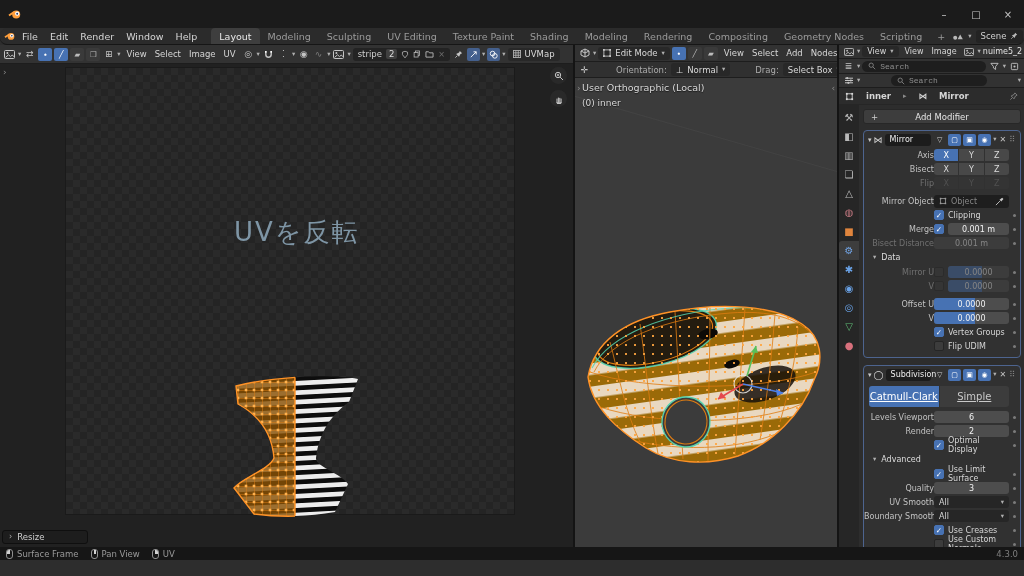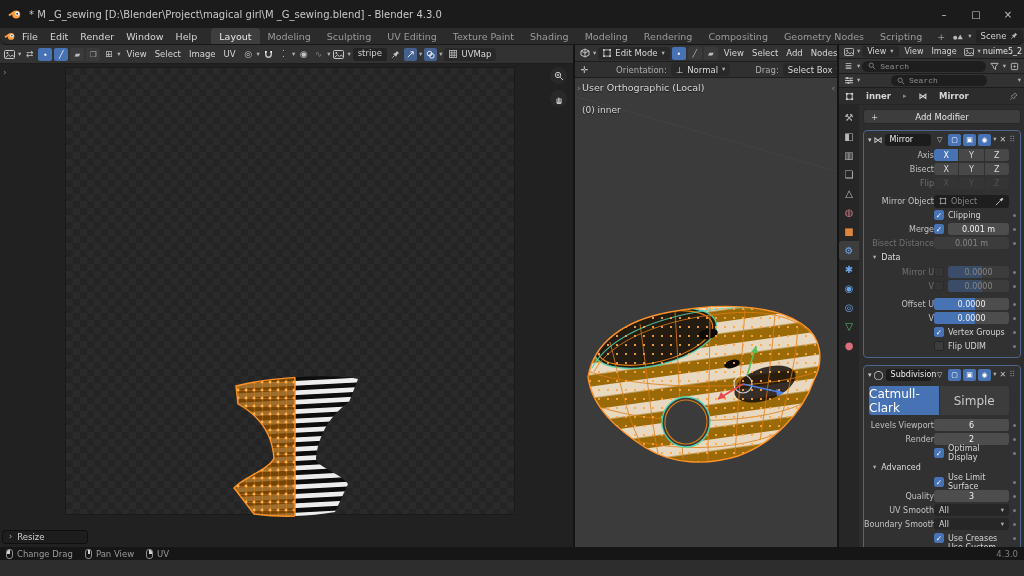--- a/index.html
+++ b/index.html
@@ -52,21 +52,21 @@
   .corner-arrow{position:absolute;color:#8a8a8a;font-size:9px;line-height:1;}
   .nav{position:absolute;right:6px;width:17px;height:17px;border-radius:50%;background:rgba(42,42,42,.92);display:flex;align-items:center;justify-content:center;}
   .resize-panel{position:absolute;left:2px;bottom:3px;width:86px;height:14px;background:#1d1d1d;border:1px solid #0f0f0f;border-radius:3px;display:flex;align-items:center;gap:5px;padding:0 6px;font-size:8.5px;color:#cfcfcf;}
 
   
   .vp-hdr1{height:17px;}
   .vp-hdr2{height:16px;background:#303030;}
   .vp-canvas{position:absolute;top:33px;left:0;right:0;bottom:0;background:#3b3b3b;overflow:hidden;}
   .vp-overlay{position:absolute;left:7px;top:4px;color:#d9d9d9;text-shadow:0 1px 1px rgba(0,0,0,.6);}
   .vp-overlay .l1{font-size:9.5px;}
-  .vp-overlay .l2{font-size:9px;margin-top:12px;}
+  .vp-overlay .l2{font-size:9px;margin-top:5px;}
   .horizon{position:absolute;left:-20px;top:58px;width:320px;height:1px;background:#484848;transform:rotate(16deg);opacity:.55;}
   .mesh{position:absolute;left:5px;top:194px;}
   .axis-btn{width:12px;height:12px;border-radius:2px;background:#3a3a3a;color:#c9c9c9;display:inline-flex;align-items:center;justify-content:center;font-size:7.5px;flex:none;}
   .axis-group .axis-btn:first-child{background:#4772b3;color:#fff;}
   .axis-group{display:inline-flex;gap:1px;}
 
   
   .ie-hdr{height:14px;font-size:8px;}
   .ol-hdr{height:15px;font-size:8px;}
   .search-box{background:#1e1e1e;border-radius:7px;height:11px;display:inline-flex;align-items:center;gap:4px;padding:0 6px;color:#8d8d8d;flex:1;min-width:0;font-family:Liberation Mono, monospace;}
@@ -97,21 +97,21 @@
   .row .ctl{flex:1;display:flex;align-items:center;gap:4px;min-width:0;}
   .row.dot::after{content:"";position:absolute;right:4px;top:6px;width:3px;height:3px;border-radius:50%;background:#7a7a7a;}
   .row.dim .lbl,.row.dim .ctl{opacity:.42;}
   .seg{display:flex;flex:1;gap:1px;}
   .seg .sb{flex:1;height:12px;background:#484848;color:#dcdcdc;display:flex;align-items:center;justify-content:center;font-size:8px;}
   .seg .sb:first-child{border-radius:3px 0 0 3px;}
   .seg .sb:last-child{border-radius:0 3px 3px 0;}
   .seg.x-active .sb:first-child{background:#4772b3;color:#fff;}
   .seg.disabled .sb{background:#3a3a3a;color:#7a7a7a;}
   .seg2{display:flex;gap:1px;margin:3px 11px 3px 5px;}
-  .seg2 .sb{flex:1;height:29px;background:#3c3c3c;color:#c9c9c9;display:flex;align-items:center;justify-content:center;font-size:12px;}
+  .seg2 .sb{flex:1;height:21px;background:#3c3c3c;color:#c9c9c9;display:flex;align-items:center;justify-content:center;font-size:10px;text-decoration:underline;}
   .seg2 .sb:first-child{border-radius:3px 0 0 3px;}
   .seg2 .sb:last-child{border-radius:0 3px 3px 0;}
   .seg2 .sb.active{background:#4772b3;color:#fff;}
   .field{flex:1;height:12px;background:#4d4d4d;border-radius:3px;display:flex;align-items:center;justify-content:center;font-size:8px;color:#f2f2f2;position:relative;overflow:hidden;min-width:0;}
   .field.slider::before{content:"";position:absolute;left:0;top:0;bottom:0;width:55%;background:#4772b3;}
   .field>span{position:relative;}
   .field.dark{background:#262626;justify-content:flex-start;padding:0 5px;color:#d8d8d8;}
   .field.dark .caret{margin-left:auto;}
   .chk{width:10px;height:10px;border-radius:2px;background:#3c3c3c;border:1px solid #252525;display:inline-flex;align-items:center;justify-content:center;font-size:7.5px;color:#fff;flex:none;}
   .chk.on{background:#4772b3;border-color:#4772b3;}
@@ -141,21 +141,20 @@
 
   <div class="titlebar">
     <span class="mini-ic">
       <svg width="14" height="12" viewBox="0 0 14 12">
           <path d="M1 7.5 6 4" stroke="#ff9f3d" stroke-width="2" fill="none"></path>
           <circle cx="8.2" cy="6.5" r="4" fill="#ff9f3d"></circle>
           <circle cx="9.2" cy="5.7" r="2.1" fill="#fff"></circle>
           <circle cx="9.2" cy="5.7" r="1" fill="#1e3a6e"></circle>
         </svg>
     </span>
-    <span class="title">* M _G_sewing [D:\Blender\Project\magical girl\M _G_sewing.blend] - Blender 4.3.0</span>
     <div class="win-controls">
       <span class="win-btn">–</span>
       <span class="win-btn">□</span>
       <span class="win-btn">×</span>
     </div>
   </div>
 
   <div class="topbar">
     <span class="mini-ic">
       <svg width="12" height="10" viewBox="0 0 14 12">
@@ -247,21 +246,21 @@
         <span class="icon-btn" style="color:#7d7d7d;">∿</span>
         <span class="caret">▾</span>
         <span class="icon-btn">
           <svg width="11" height="9" viewBox="0 0 11 9">
               <rect x="0.5" y="0.5" width="10" height="8" rx="1" fill="none" stroke="#c4c4c4"></rect>
               <circle cx="3.4" cy="3" r="1" fill="#c4c4c4"></circle>
               <path d="M1.5 7.5 4.5 4.8 6.5 6.6 8.3 5 10 6.8" fill="none" stroke="#c4c4c4"></path>
             </svg>
         </span>
         <span class="caret">▾</span>
-        <div class="db-sel" style="gap:11px;flex-direction:column;">
+        <div class="db-sel" style="gap:4px;">
           <span>stripe</span>
           <span style="background:#3f3f3f;border-radius:2px;padding:0 3px;color:#ddd;">2</span>
           <span class="mini-ic">
             <svg width="8" height="9" viewBox="0 0 10 10">
                 <path d="M5 1 8.2 2v3.2L5 9.2 1.8 5.2V2Z" fill="none" stroke="#b9b9b9"></path>
               </svg>
           </span>
           <span class="mini-ic">
             <svg width="8" height="8" viewBox="0 0 10 10">
                 <rect x="3.2" y="1.2" width="5" height="5.6" fill="none" stroke="#b9b9b9"></rect>
@@ -301,20 +300,21 @@
                 <path d="M3.2 0.5V8.5M5.9 0.5V8.5M0.5 3.2H8.5M0.5 5.9H8.5" stroke="#b0b0b0"></path>
               </svg>
           </span>
           <span>UVMap</span>
         </div>
       </div>
 
       <div class="uv-canvas">
         <span class="corner-arrow" style="left:3px;top:4px;">›</span>
         <div class="checker"></div>
+        <div class="uv-note">UVを反転</div>
 
         <svg class="uv-island" width="142" height="152" viewBox="0 0 142 152">
           <defs>
             <pattern id="bw1" width="12" height="9.4" patternUnits="userSpaceOnUse" patternTransform="rotate(-3)">
               <rect width="12" height="9.4" fill="#ededed"></rect>
                 <rect y="4.7" width="12" height="4.7" fill="#0d0d0d"></rect>
             </pattern>
             <pattern id="og1" width="8" height="8" patternUnits="userSpaceOnUse">
               <path d="M0 0H8M0 0V8" stroke="#e07d12" stroke-width="1" fill="none"></path>
             </pattern>
@@ -857,21 +857,21 @@
           </div>
         </div>
       </div>
     </div>
   </div>
 
   <div class="statusbar">
     <div class="hints">
         <div class="hint mb-l">
         <span class="mouse"></span>
-        <span>Change Drag</span>
+        <span>Surface Frame</span>
       </div>
         <div class="hint mb-m">
         <span class="mouse"></span>
         <span>Pan View</span>
       </div>
         <div class="hint mb-r">
         <span class="mouse"></span>
         <span>UV</span>
       </div>
       </div>

